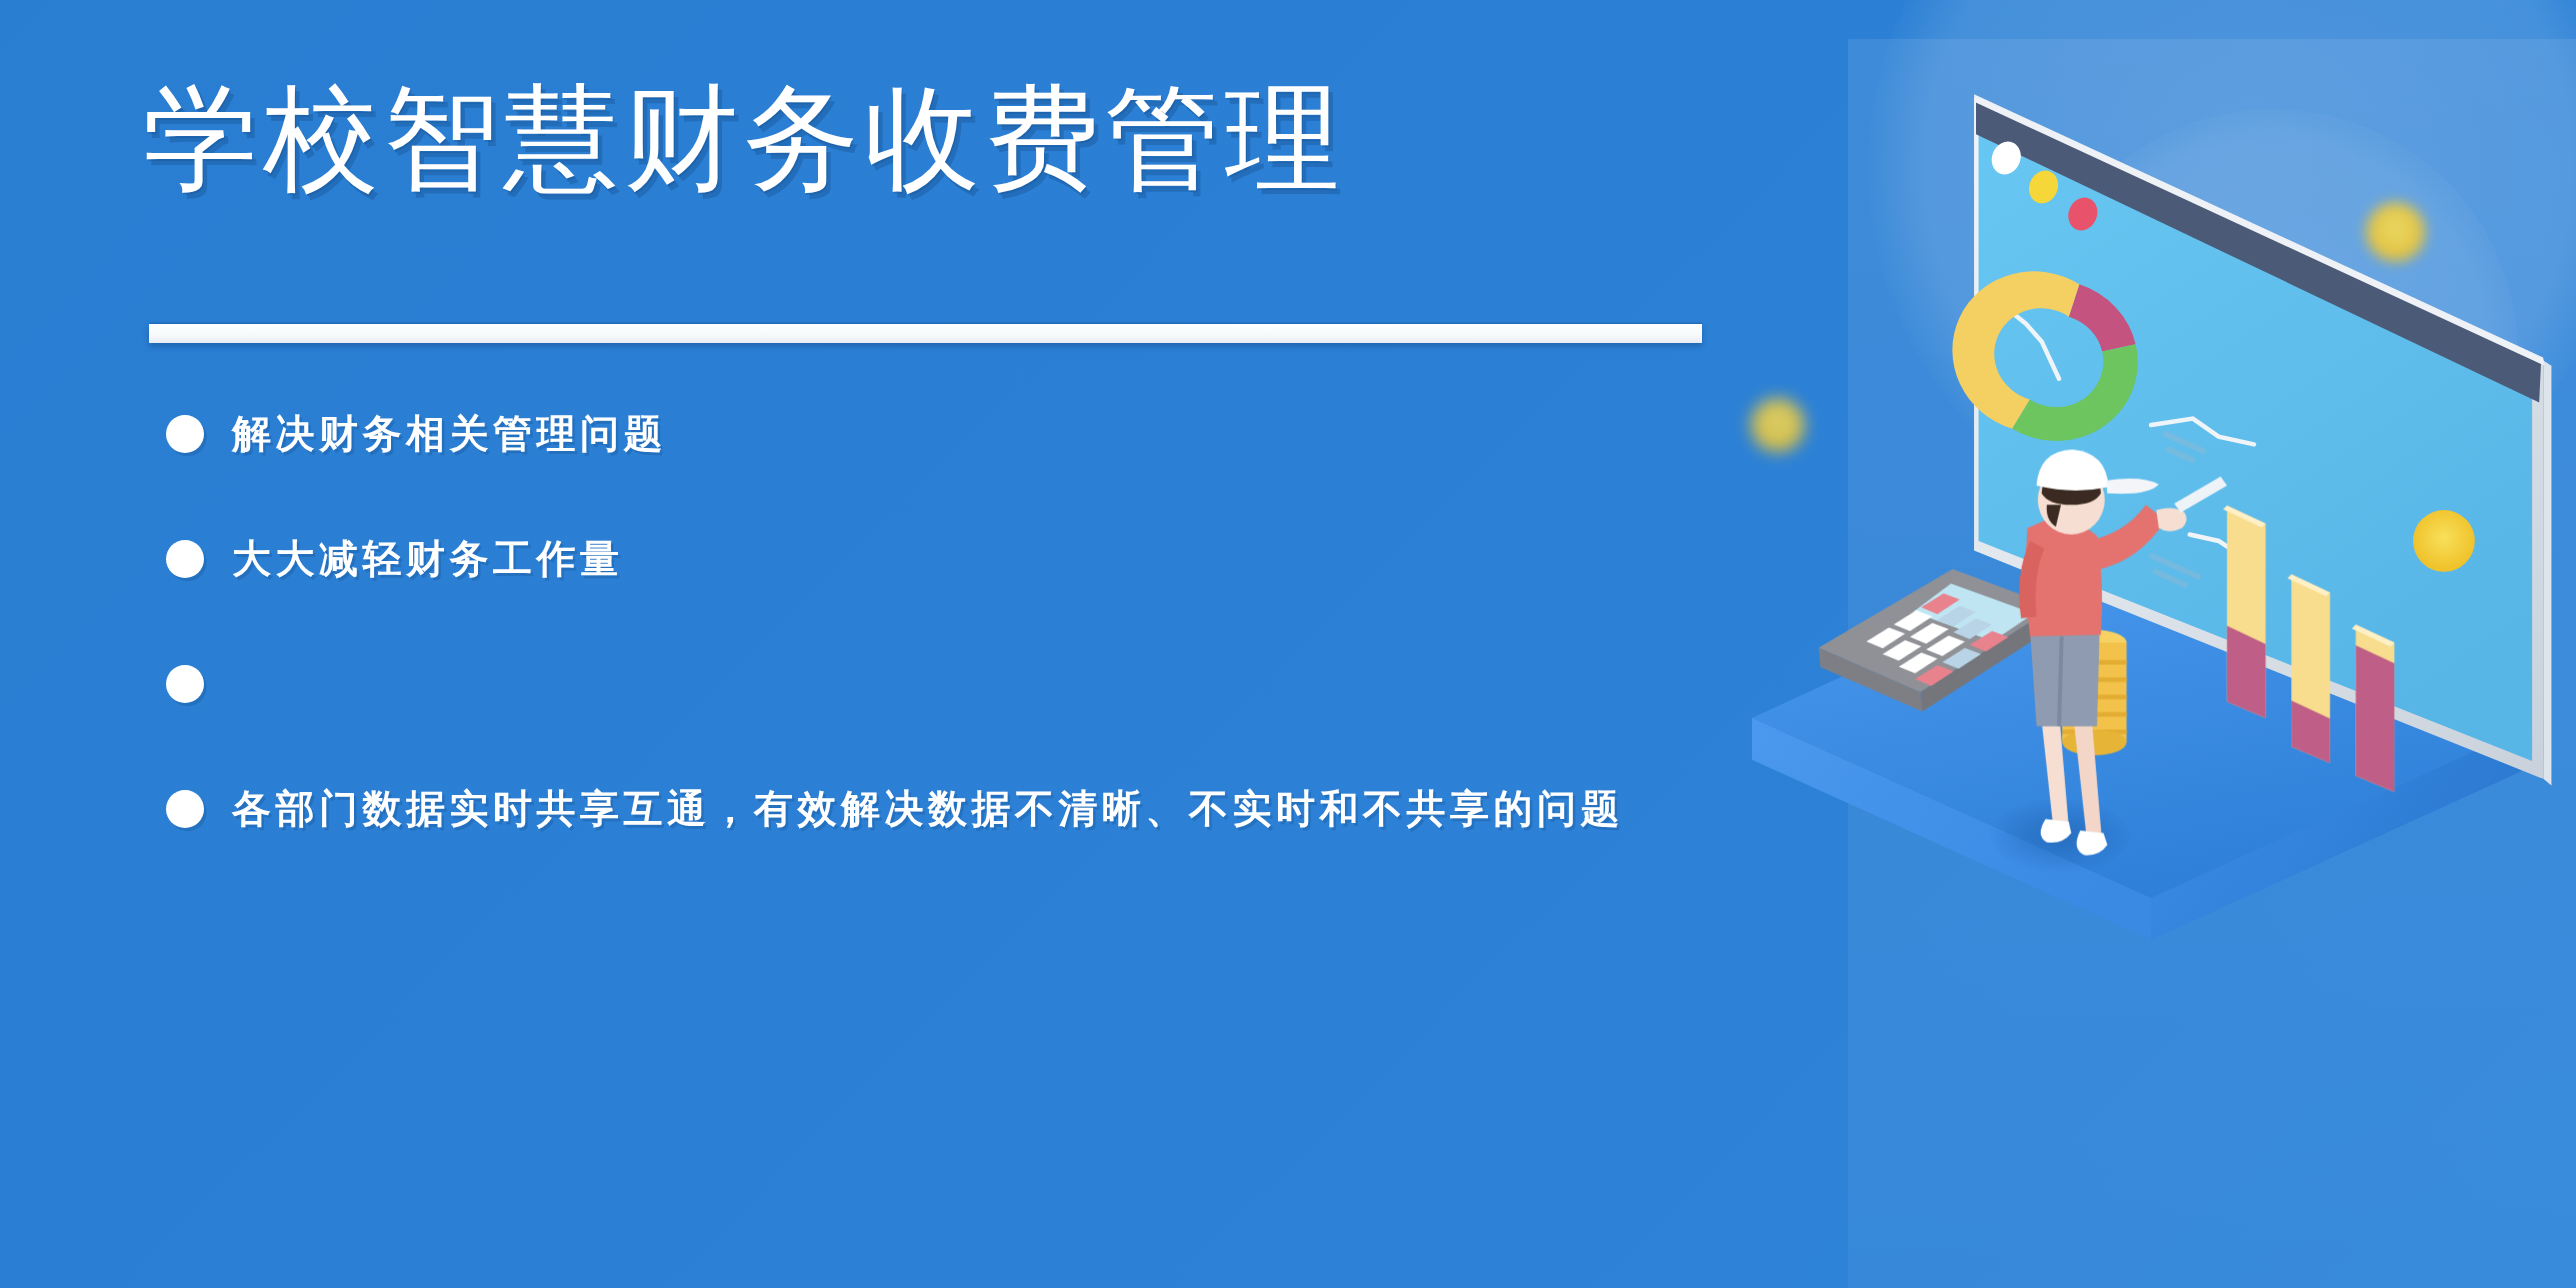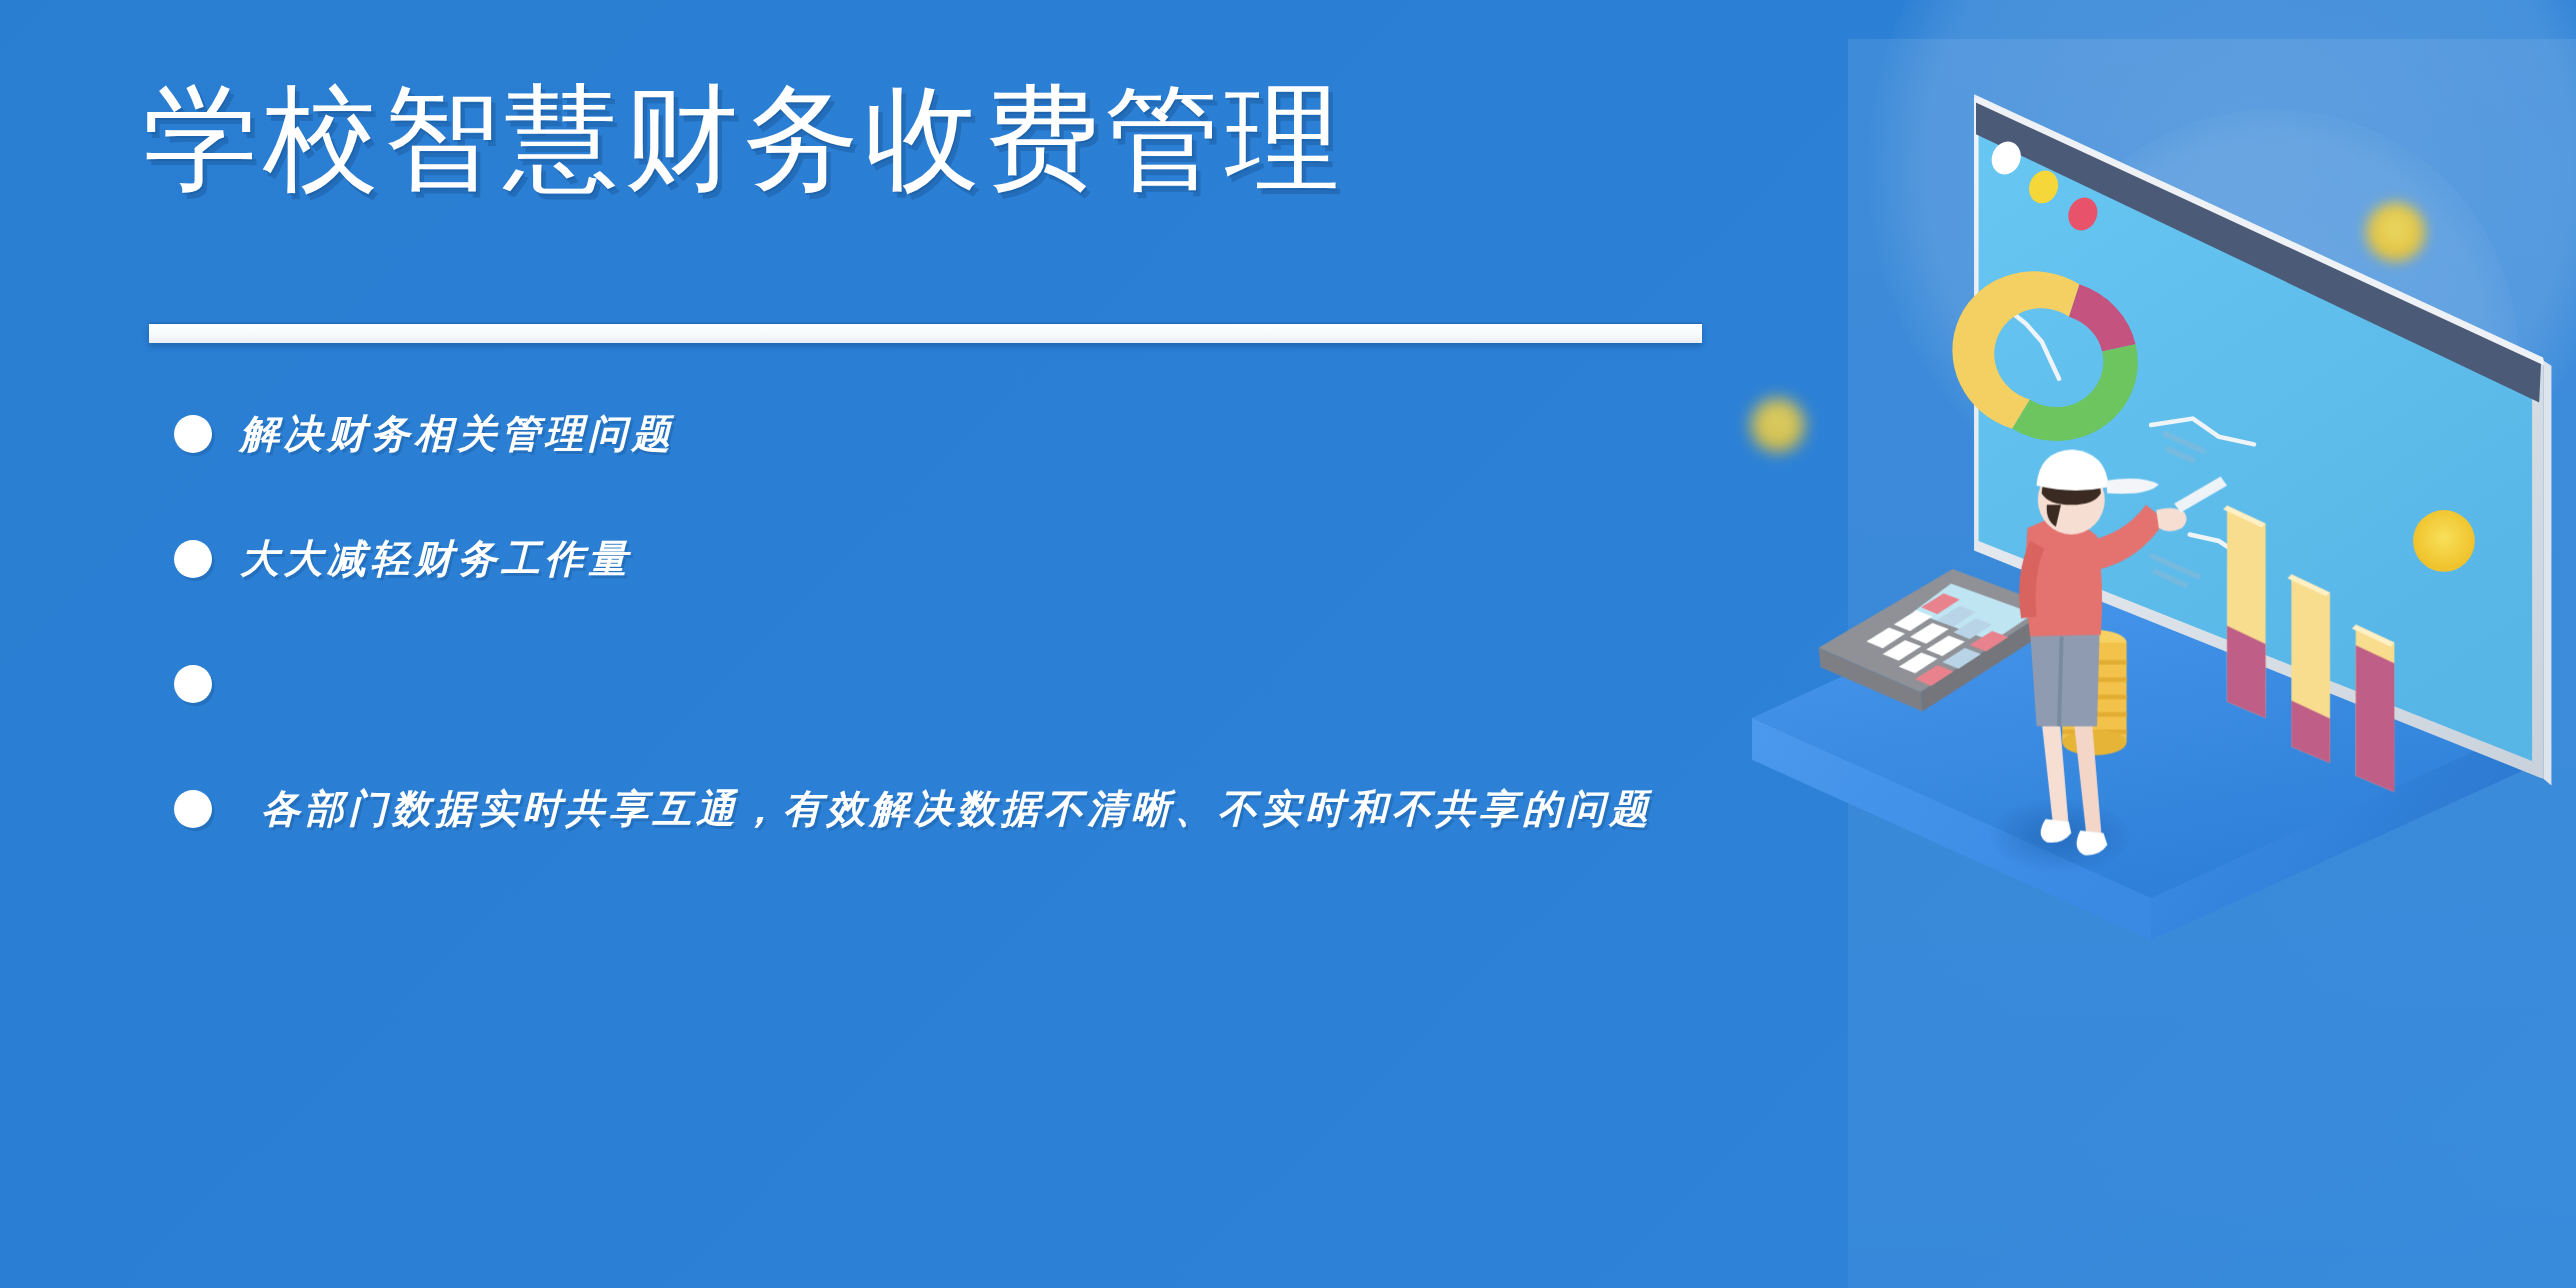--- a/index.html
+++ b/index.html
@@ -26,23 +26,23 @@
     font-size:115px;line-height:1.08;font-weight:400;color:#ffffff;
     letter-spacing:5.2px;
     text-shadow:4.5px 5.8px 0 rgba(15,70,130,.30), 1.3px 1.9px 0 rgba(15,70,130,.25);
     white-space:nowrap;
   }
   .divider{
     position:absolute;left:149px;top:324px;width:1553px;height:18.7px;
     background:linear-gradient(180deg,#ffffff 0%,#f7fafc 55%,#e9eef3 100%);
     box-shadow:0 2.6px 5.8px rgba(12,60,115,.40), 0 -1.3px 0 rgba(12,60,115,.25);
   }
-  .bullets{position:absolute;left:16px;top:412px;width:2512px;font-style:italic;}
+  .bullets{position:absolute;left:8px;top:412px;width:2512px;}
   .bullet{position:relative;height:43px;margin-bottom:82px;display:flex;align-items:center;}
-  .bullet:last-child{margin-bottom:8px;gap:21px;}
+  .bullet:last-child{margin-bottom:8px;}
   .dot{
     width:38px;height:38px;border-radius:50%;background:#ffffff;flex:0 0 auto;
     margin-left:158px;margin-right:28px;
     box-shadow:2.6px 3.2px 0 rgba(15,70,130,.25);
   }
   .btext{
     font-size:39px;font-weight:700;color:#ffffff;letter-spacing:4.5px;white-space:nowrap;
     text-shadow:2.6px 3.2px 0 rgba(15,70,130,.26);
   }
 

